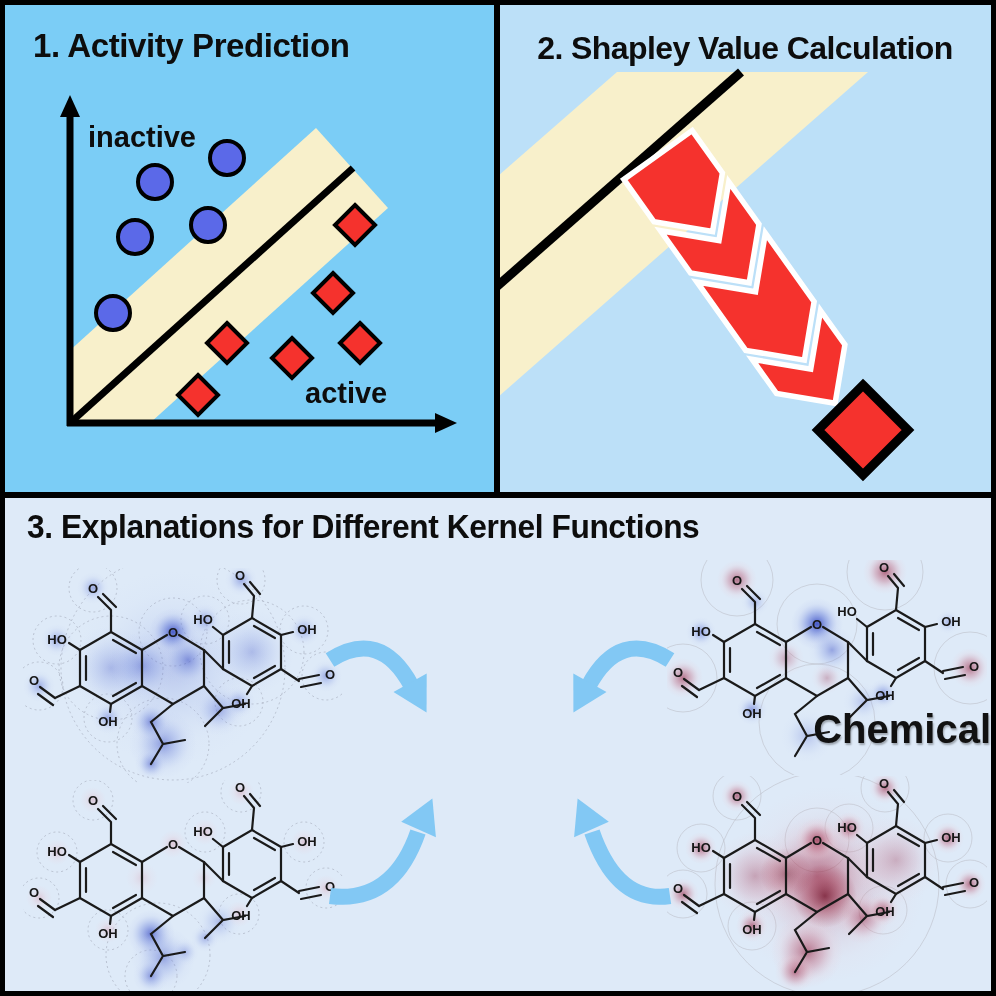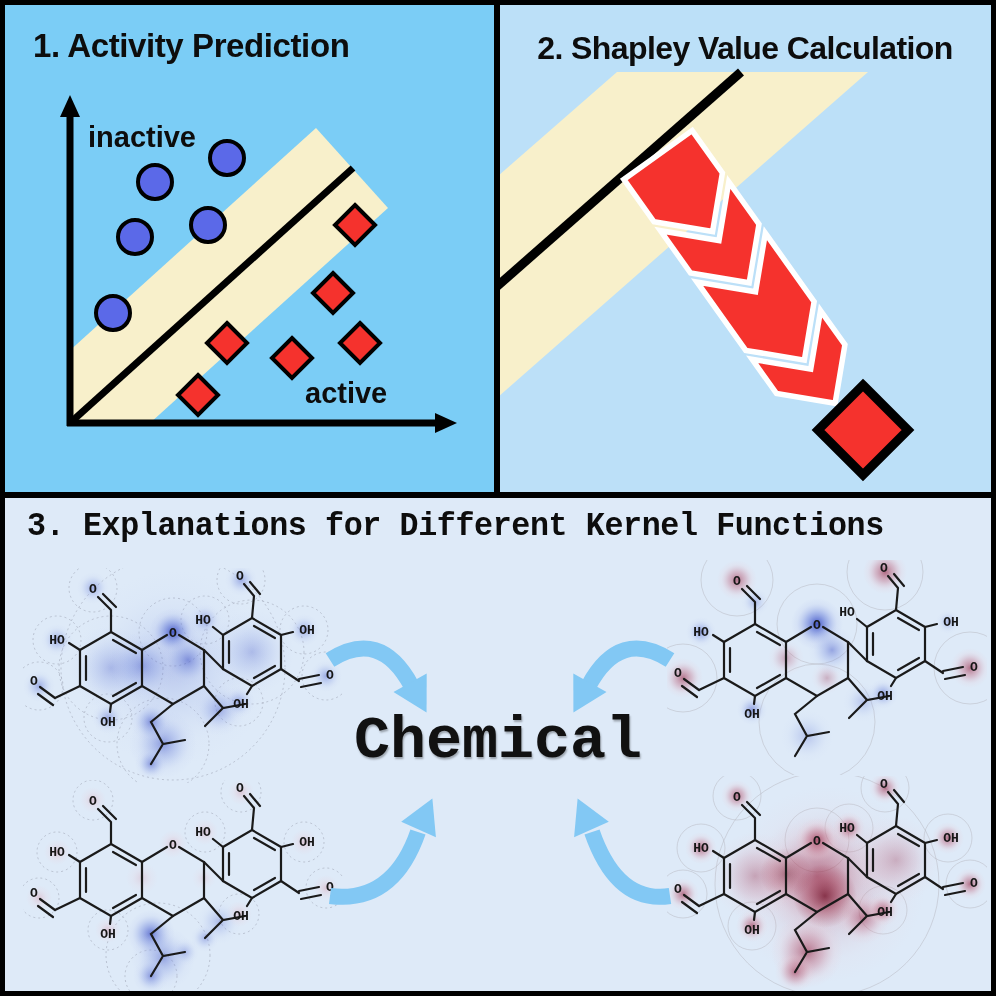--- a/index.html
+++ b/index.html
@@ -4,22 +4,22 @@
 <style>
   html,body{margin:0;padding:0;background:#fff;}
   #frame{position:relative;width:996px;height:996px;background:#000;overflow:hidden;
          font-family:"Liberation Sans",sans-serif;}
   .panel{position:absolute;overflow:hidden;}
   #panel1{left:5px;top:5px;width:489px;height:487px;}
   #panel2{left:500px;top:5px;width:491px;height:487px;}
   #panel3{left:5px;top:498px;width:986px;height:493px;}
   .ptitle{position:absolute;font-weight:bold;color:#0d0d0d;letter-spacing:-0.4px;white-space:nowrap;}
   #p3-title{left:22px;top:10px;font-size:33px;transform:scaleX(.96);transform-origin:left;}
-  #center-text{position:absolute;left:0;top:208px;width:100%;text-align:center;
-               font-size:60px;font-weight:bold;color:#111;line-height:1.18;
+  #center-text{position:absolute;left:0;top:208px;width:100%;text-align:right;
+               font-size:40px;font-weight:bold;color:#111;line-height:1.18;
                text-shadow:1px 2px 2px rgba(0,0,0,.30);}
   .molecule{position:absolute;width:320px;height:215px;}
   #mol-tl{left:18px;top:70px;}
   #mol-tr{left:662px;top:62px;}
   #mol-bl{left:18px;top:282px;}
   #mol-br{left:662px;top:278px;}
   svg{display:block;}
   .skel{stroke:#1a1a1a;stroke-width:2.2;fill:none;stroke-linecap:round;}
   .atom{font-size:13px;font-weight:600;fill:#161616;text-anchor:middle;}
 </style>
@@ -72,21 +72,21 @@
         <polygon points="0,-42 52,-42 94,0 52,42 0,42"></polygon>
         <polygon points="63,-42 115,-42 157,0 115,42 63,42 105,0"></polygon>
         <polygon points="126,-42 210,-42 252,0 210,42 126,42 168,0"></polygon>
         <polygon points="221,-42 263,-42 305,0 263,42 221,42 263,0"></polygon>
       </g>
       <polygon points="363,380 408,425 363,470 318,425" fill="#F5322D" stroke="#000" stroke-width="9"></polygon>
       <text x="245" y="54" font-size="32" font-weight="bold" fill="#0d0d0d" text-anchor="middle" letter-spacing="-0.6">2. Shapley Value Calculation</text>
     </svg>
   </div>
 
-  <div id="panel3" class="panel" style="background:#DEEAF8;font-family:Liberation Mono, monospace;">
+  <div id="panel3" class="panel" style="background:#DEEAF8;">
     <div id="p3-title" class="ptitle">3. Explanations for Different Kernel Functions</div>
 
     <div id="mol-tl" class="molecule">
   <svg width="320" height="215" viewBox="0 0 320 215">
     <defs>
       <radialGradient id="gb">
               <stop offset="0%" stop-color="#3246C2" stop-opacity=".95"></stop>
               <stop offset="45%" stop-color="#6E84DC" stop-opacity=".5"></stop>
               <stop offset="78%" stop-color="#B9C6EE" stop-opacity=".22"></stop>
               <stop offset="100%" stop-color="#B9C6EE" stop-opacity="0"></stop>

